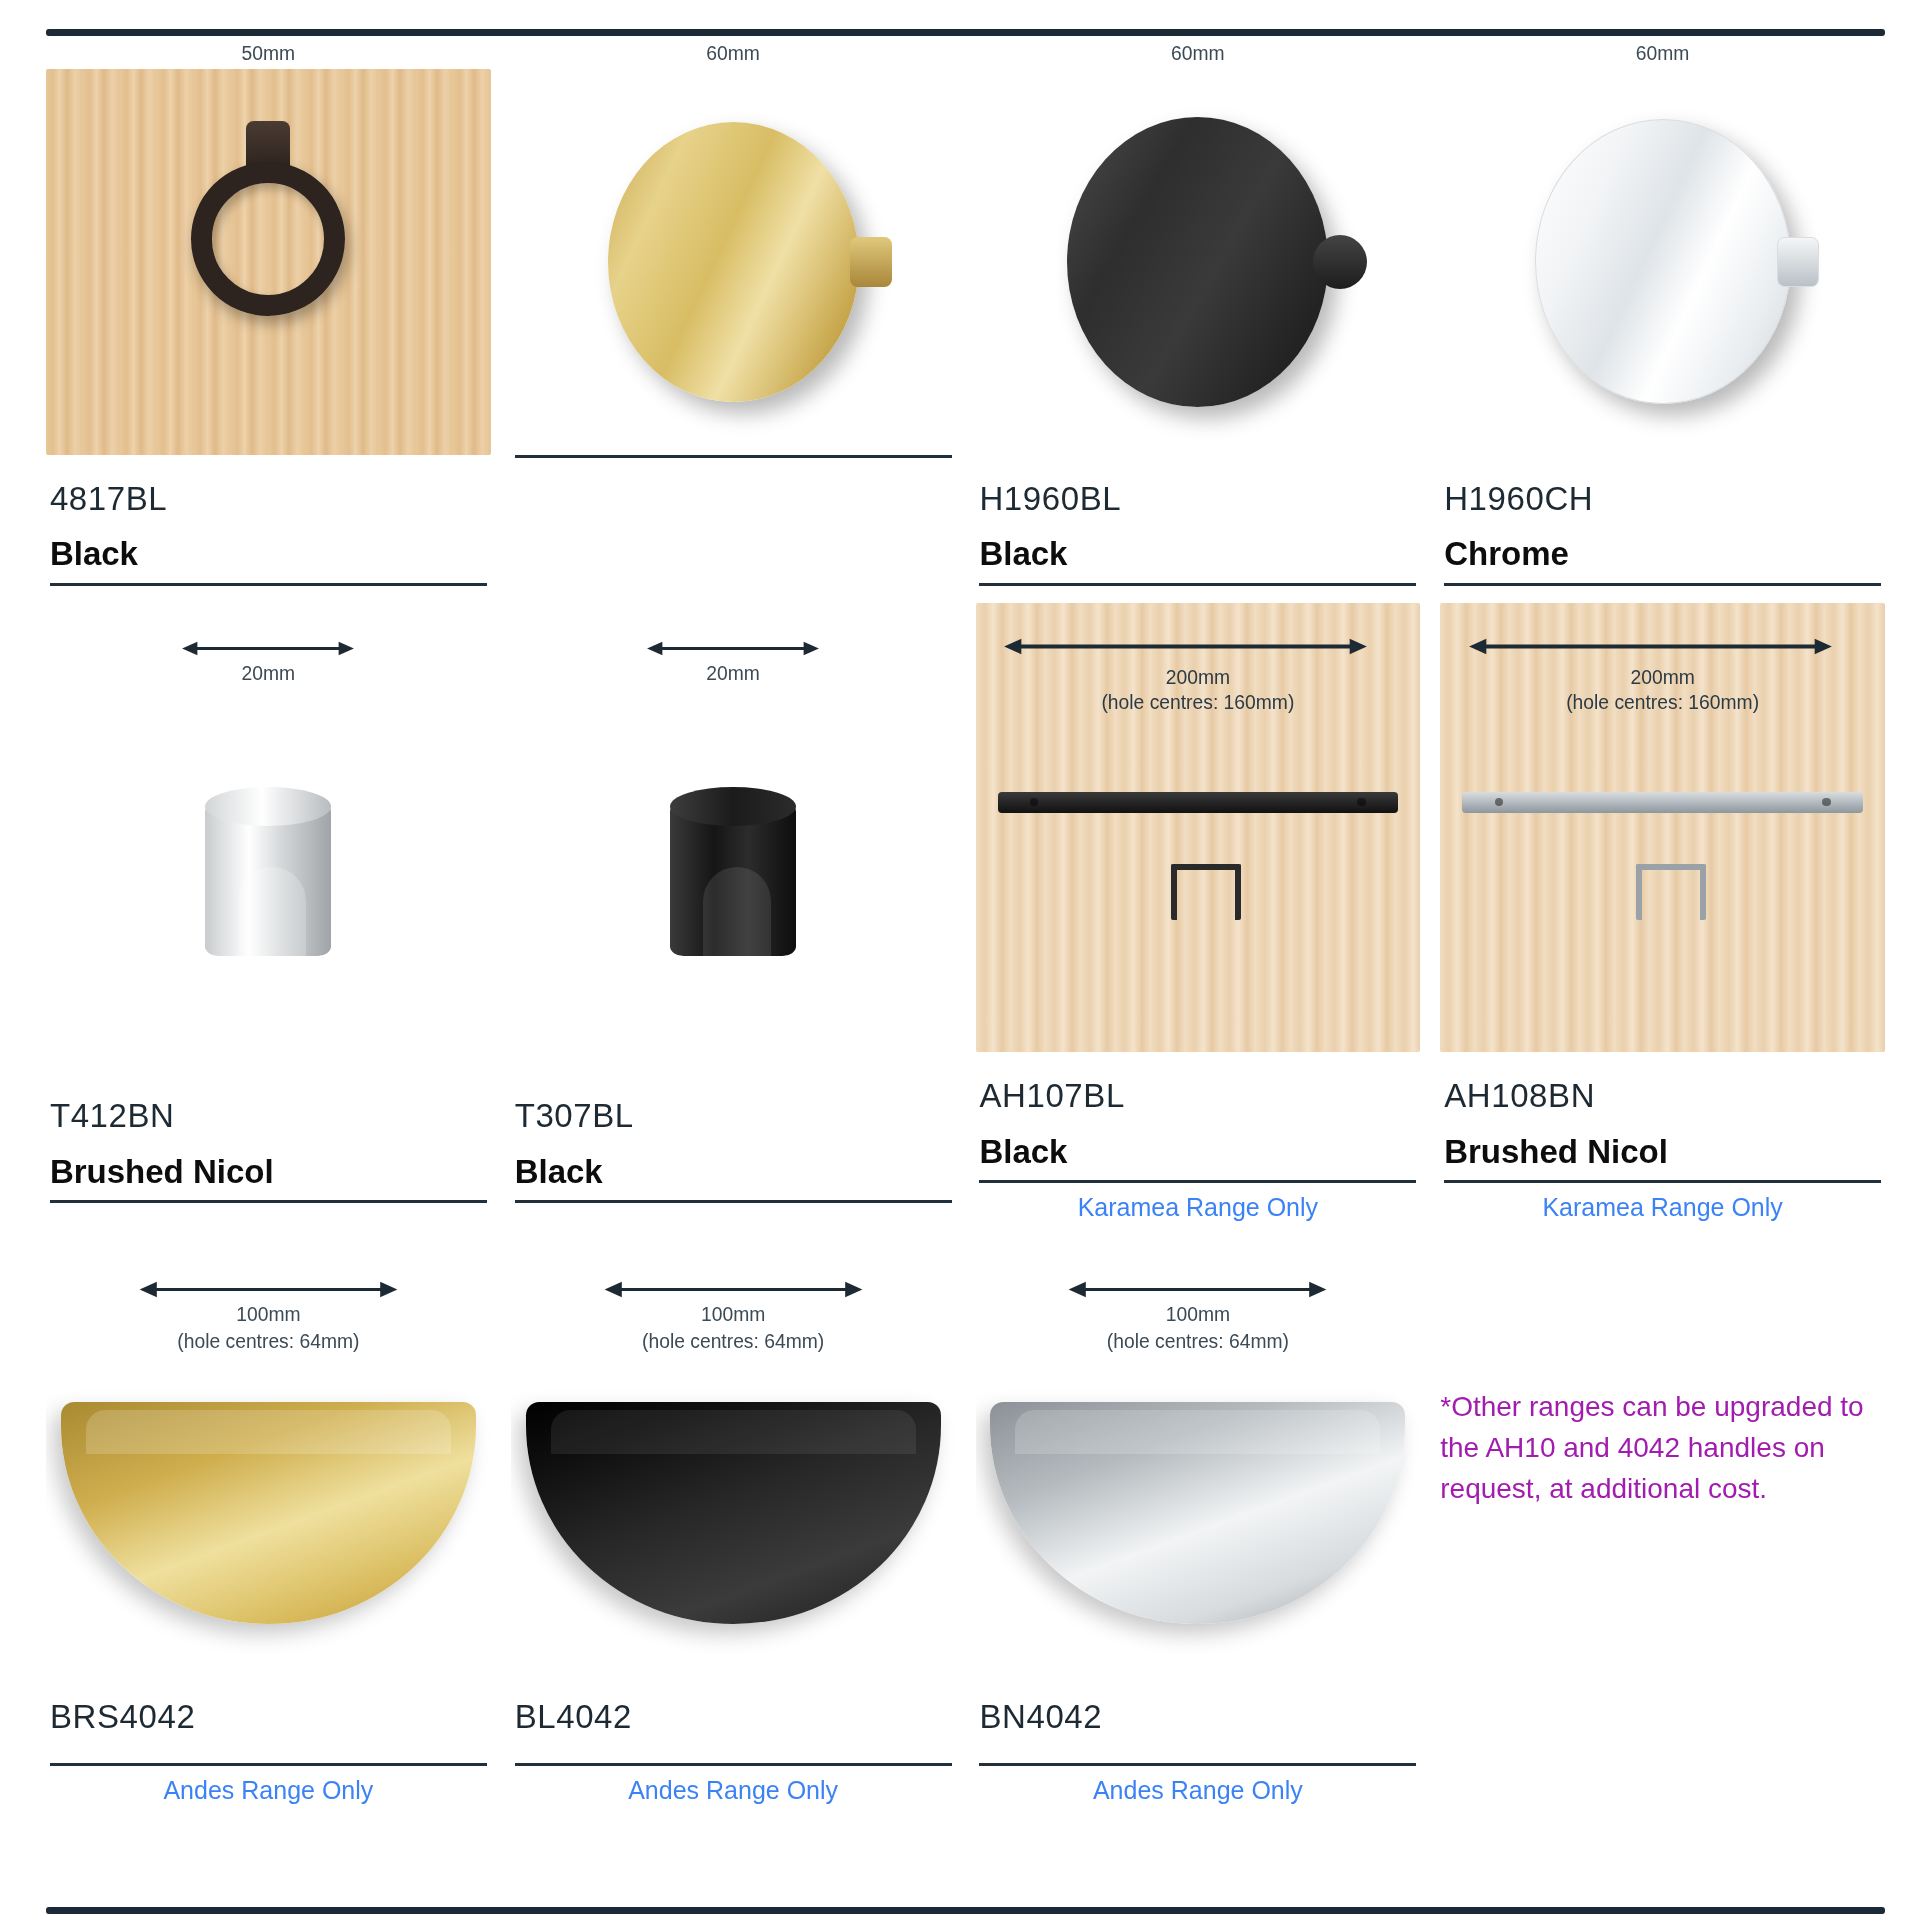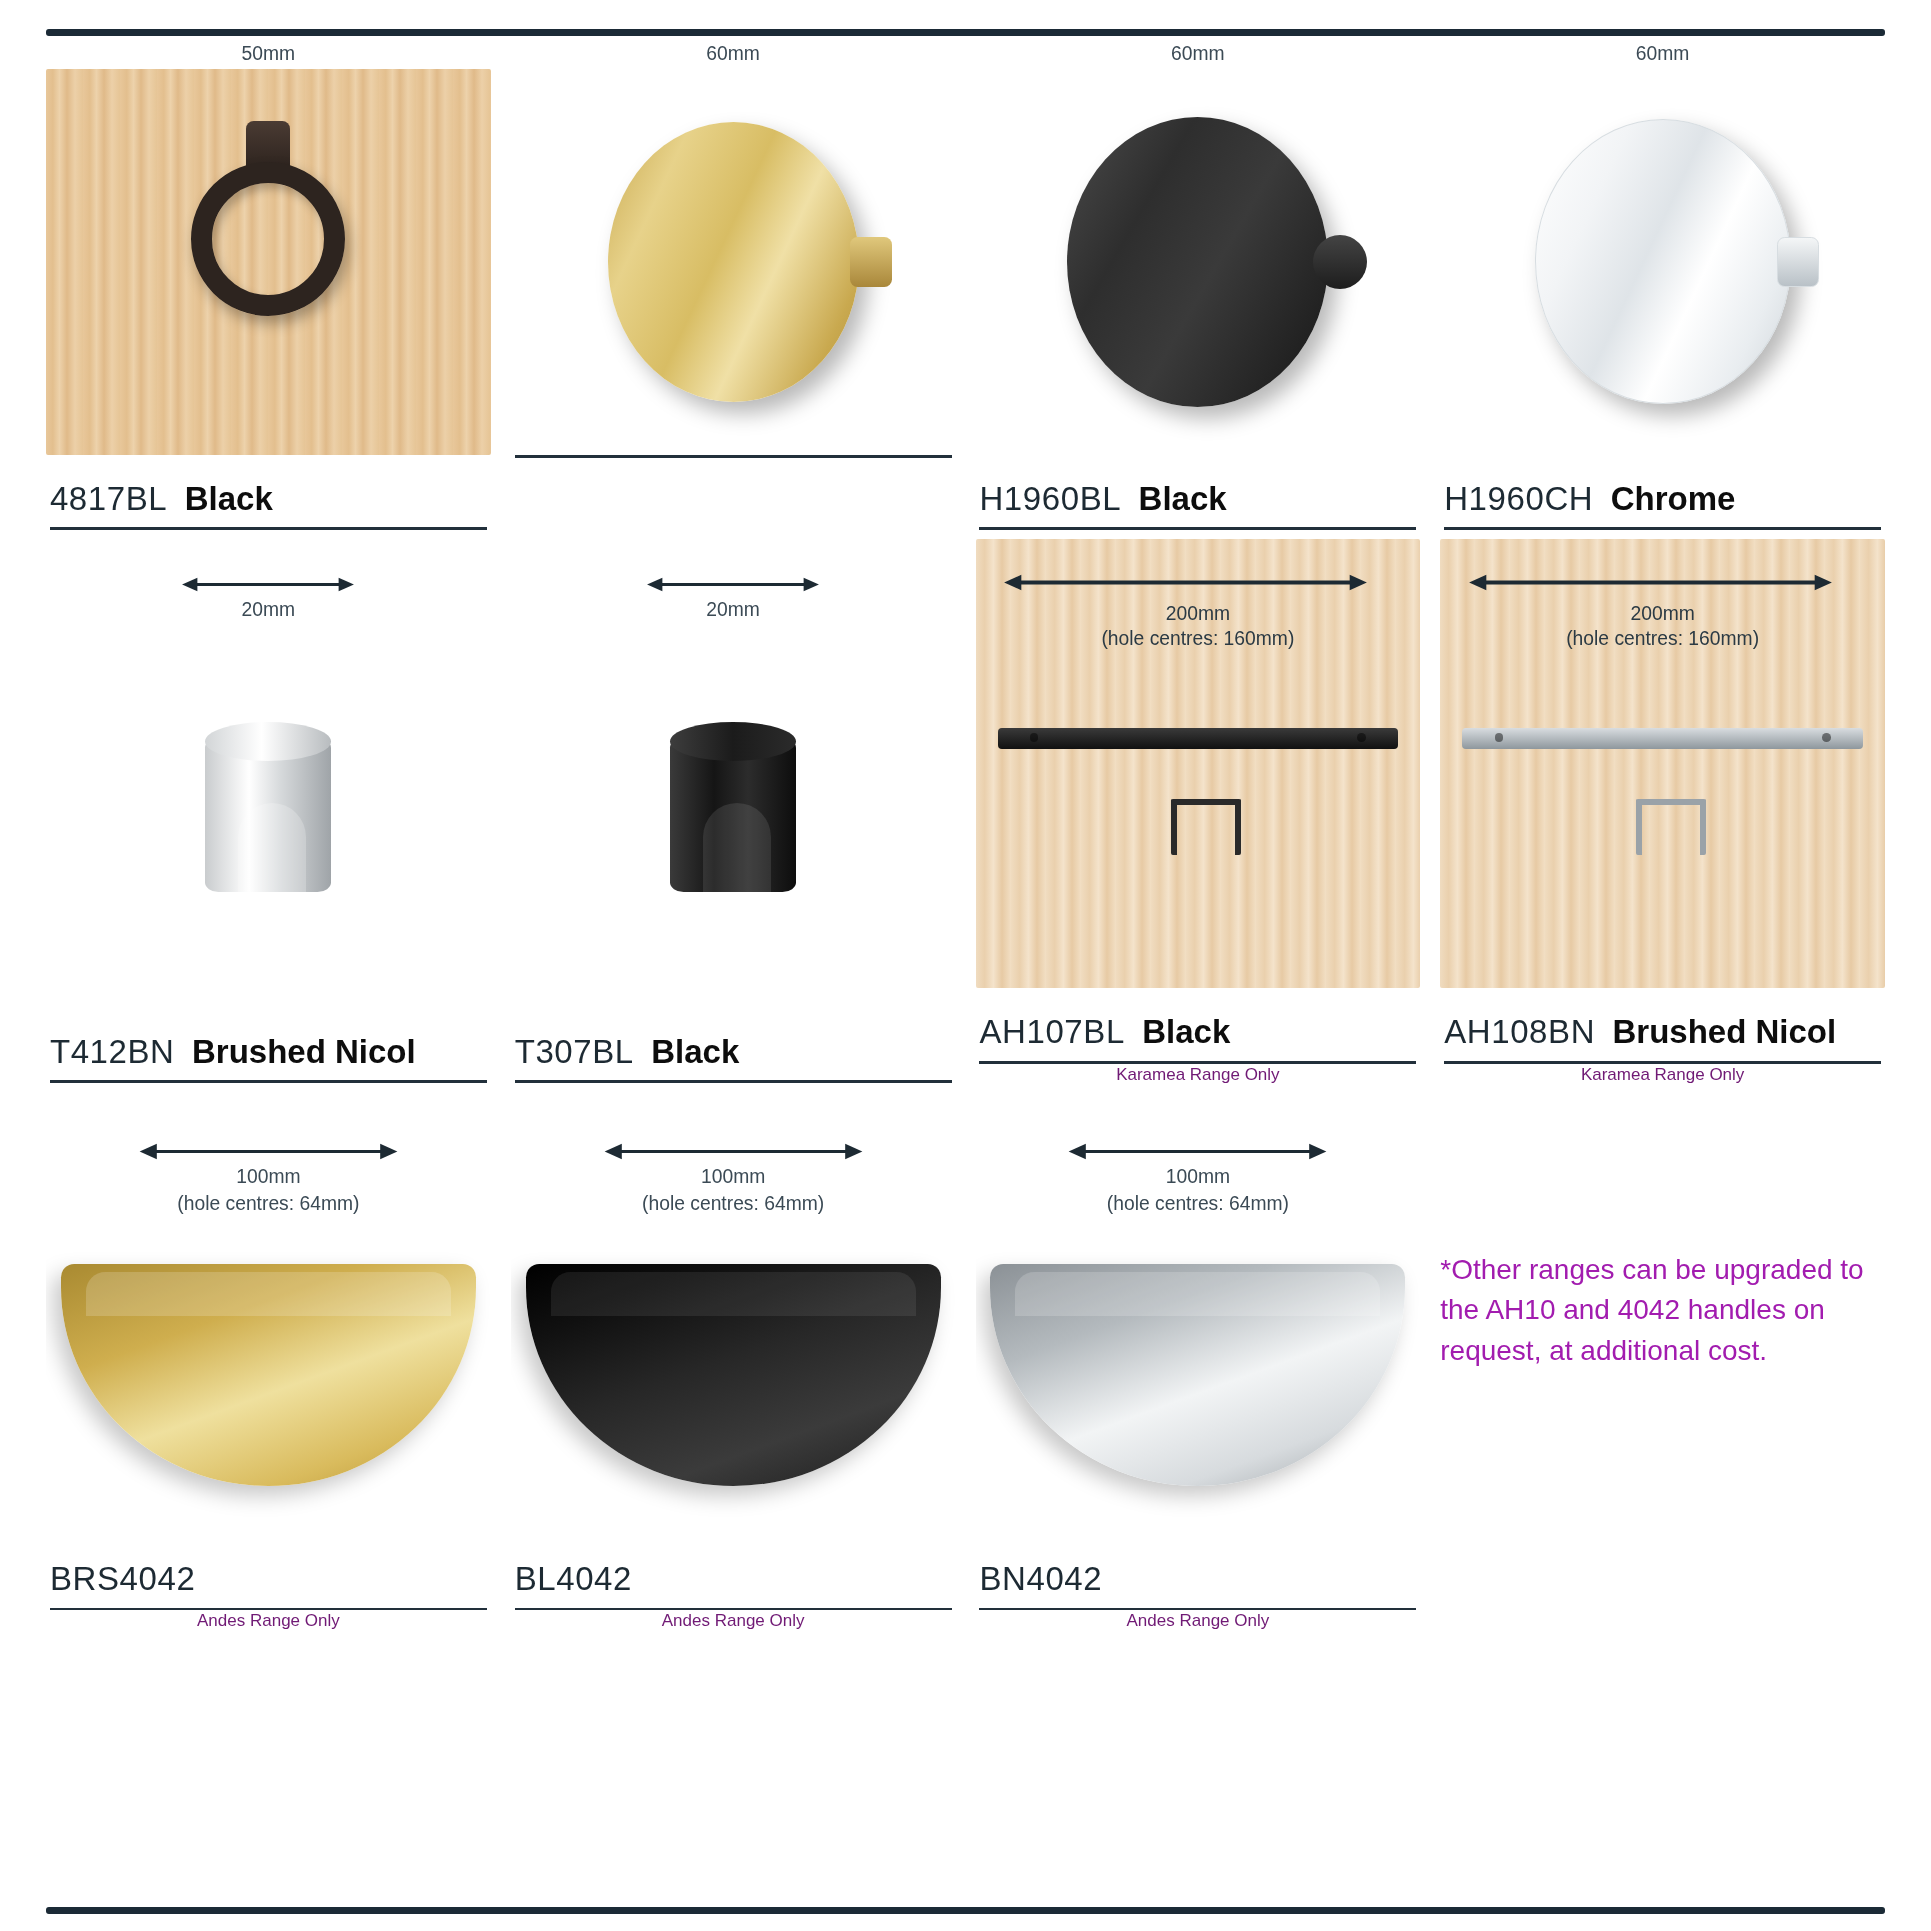--- a/index.html
+++ b/index.html
@@ -189,20 +189,21 @@
   }
   .hm-black .lip { background: rgba(255,255,255,0.08); }
 
   
   .label-row {
     display: flex;
     align-items: baseline;
     gap: 17.4px;
     padding: 25px 3.9px 9.7px 3.9px;
     min-height: 64px;
+    flex-direction: column;
   }
   .code {
     font-size: 33px;
     font-weight: 400;
     letter-spacing: 0.6px;
     color: #1d2a33;
     white-space: nowrap;
   }
   .finish {
     font-size: 33px;
@@ -210,23 +211,23 @@
     color: #0d0d0d;
     white-space: nowrap;
   }
   .underline {
     height: 2.9px;
     background: #22303b;
     margin: 0 3.9px;
   }
   .note {
     text-align: center;
-    font-size: 17px;
-    color: #701a75;
-    padding-top: 1px;
+    font-size: 25px;
+    color: #3b82f6;
+    padding-top: 10px;
   }
 
   .footnote {
     font-size: 28px;
     line-height: 1.45;
     color: #a21caf;
     padding-top: 126px;
   }
 
   .arrowline { display: block; margin: 0 auto; }

